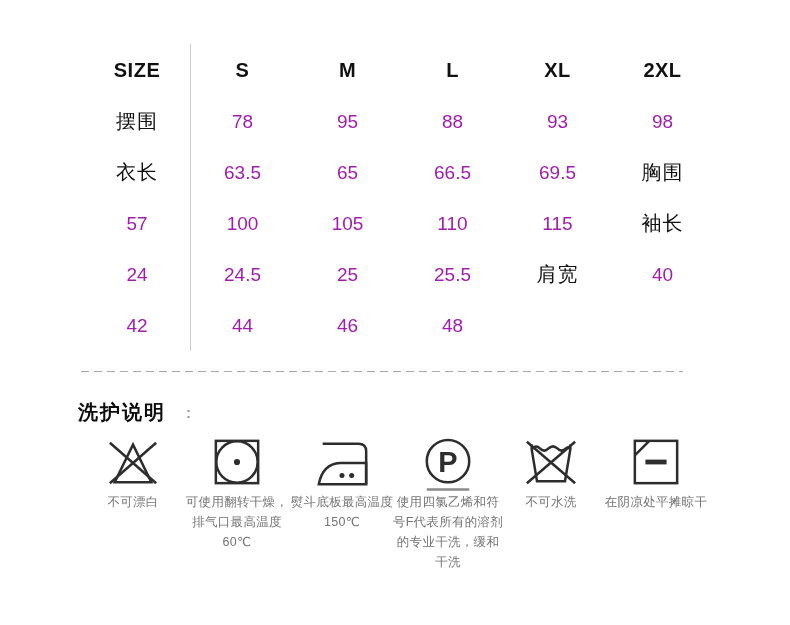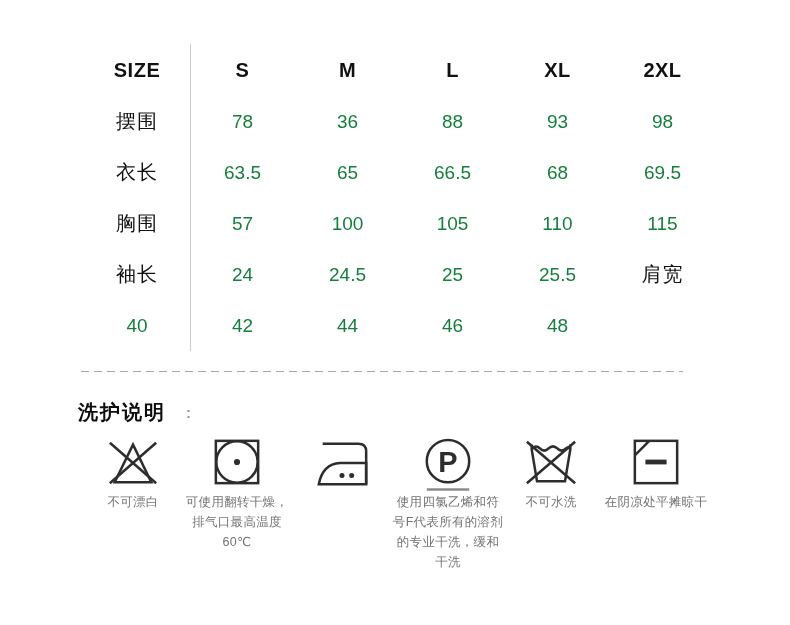--- a/index.html
+++ b/index.html
@@ -8,21 +8,21 @@
     font-family:"Liberation Sans","DejaVu Sans",sans-serif;
   }
   
   .size-table{
     position:absolute;left:84px;top:45px;
     display:grid;grid-template-columns:106px repeat(5,105px);grid-auto-rows:51px;
   }
   .cell{display:flex;align-items:center;justify-content:center;}
   .cell.head{font-weight:bold;color:#111111;font-size:20px;letter-spacing:.5px;}
   .cell.label{font-weight:normal;color:#111111;font-size:20px;letter-spacing:1px;}
-  .cell.value{color:#15803d;font-size:19px;}
+  .cell.value{color:#a21caf;font-size:19px;}
   .table-vline{position:absolute;left:190px;top:44px;width:1px;height:307px;background:#cccccc;}
   
   .divider-dashed{
     position:absolute;left:81px;top:371px;width:602px;height:1px;
     background:repeating-linear-gradient(90deg,#a8a8a8 0 8px,transparent 8px 13px);
   }
   
   .care-heading{position:absolute;left:78px;top:399px;display:flex;align-items:center;gap:20px;}
   .care-heading .title{font-size:20px;font-weight:bold;color:#0d0d0d;letter-spacing:2px;}
   .care-heading .colon{font-size:15px;font-weight:bold;color:#999999;}
@@ -46,30 +46,29 @@
   <div class="size-table">
     <div class="cell head">SIZE</div>
     <div class="cell head">S</div>
     <div class="cell head">M</div>
     <div class="cell head">L</div>
     <div class="cell head">XL</div>
     <div class="cell head">2XL</div>
 
     <div class="cell label">摆围</div>
     <div class="cell value">78</div>
-    <div class="cell value">36</div>
+    <div class="cell value">95</div>
     <div class="cell value">88</div>
     <div class="cell value">93</div>
     <div class="cell value">98</div>
 
     <div class="cell label">衣长</div>
     <div class="cell value">63.5</div>
     <div class="cell value">65</div>
     <div class="cell value">66.5</div>
-    <div class="cell value">68</div>
     <div class="cell value">69.5</div>
 
     <div class="cell label">胸围</div>
     <div class="cell value">57</div>
     <div class="cell value">100</div>
     <div class="cell value">105</div>
     <div class="cell value">110</div>
     <div class="cell value">115</div>
 
     <div class="cell label">袖长</div>
@@ -119,20 +118,22 @@
 
   <div class="care-item ci-3">
     <div class="icon-box">
       <svg width="58" height="54" viewBox="0 0 60 54" fill="none" stroke="#2d2d2d" stroke-width="2.6">
         <path d="M10 7 L47 7 Q55 7 55 15 L55 49"></path>
         <path d="M55 27 L28 27 Q10 28 6 49 L55 49 Z"></path>
         <circle cx="30" cy="40" r="2.6" fill="#2d2d2d" stroke="none"></circle>
         <circle cx="40" cy="40" r="2.6" fill="#2d2d2d" stroke="none"></circle>
       </svg>
     </div>
+    <div class="caption">熨斗底板最高温度
+150℃</div>
   </div>
 
   <div class="care-item ci-4">
     <div class="icon-box">
       <svg width="54" height="58" viewBox="0 0 56 60" fill="none">
         <circle cx="28" cy="26" r="22" stroke="#2d2d2d" stroke-width="2.6"></circle>
         <text x="28" y="37" text-anchor="middle" fill="#2d2d2d" stroke="none" style="font-family:&quot;Liberation Sans&quot;,sans-serif;font-weight:bold;font-size:30px;">P</text>
         <line x1="6" y1="55.5" x2="50" y2="55.5" stroke="#8a8a8a" stroke-width="2.6"></line>
       </svg>
     </div>

